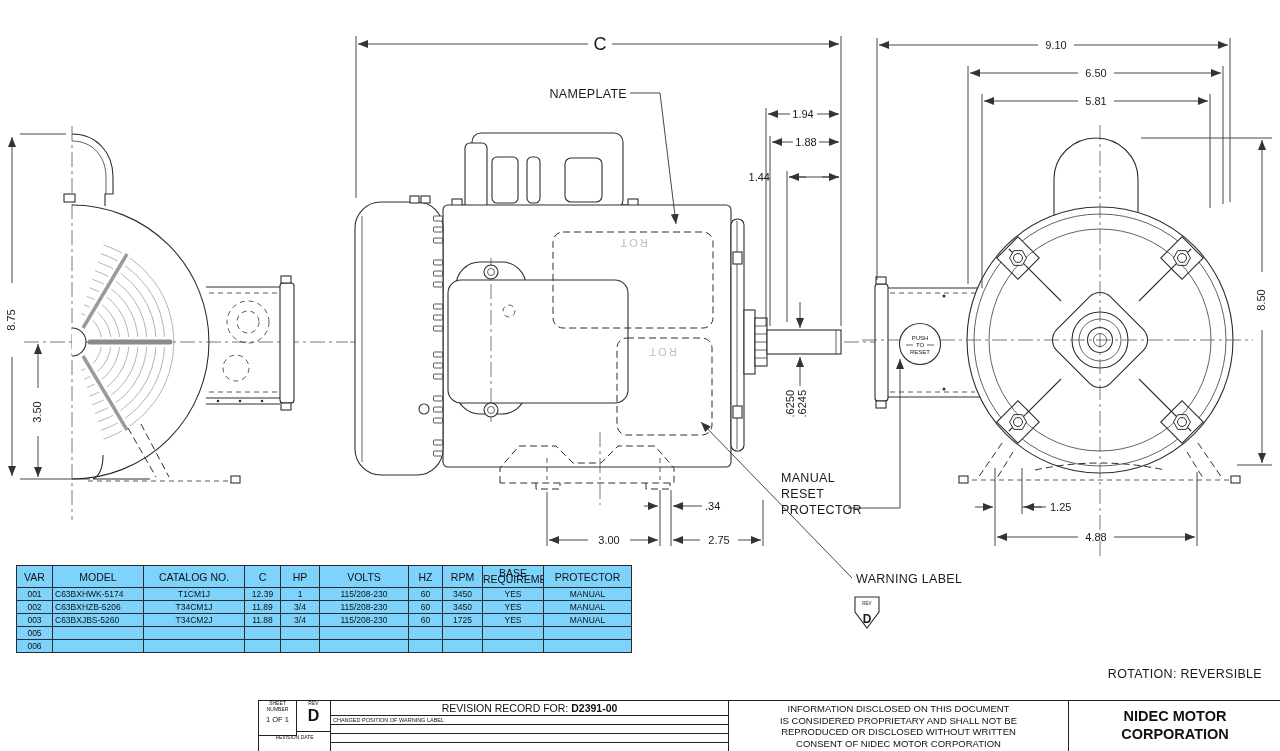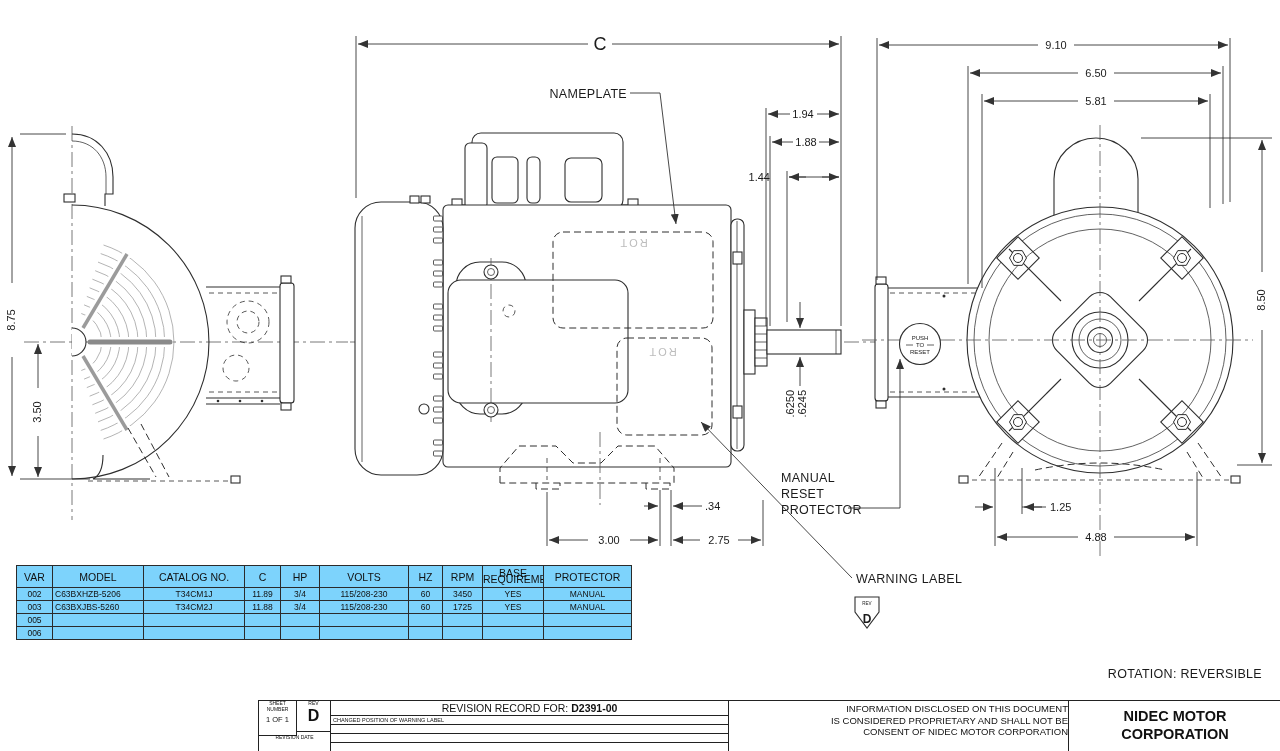--- a/index.html
+++ b/index.html
@@ -26,21 +26,21 @@
   #spec-table tr.hd td{font-size:10.5px;height:21px;}
   #spec-table td.model{text-align:left;padding-left:2px;}
   #spec-table td.basehd{font-size:5px;line-height:5.5px;margin-top:44px;}
   
   #tblock{position:absolute;left:258px;top:700px;width:1022px;height:51px;border:1.4px solid #222;border-bottom:none;background:#fff;color:#111;}
   #tblock .cell{position:absolute;box-sizing:border-box;}
   .tb-sheet{left:0;top:0;width:38px;height:35px;border-right:1px solid #222;border-bottom:1px solid #222;text-align:center;}
   .tb-rev{left:38px;top:0;width:34px;height:31px;border-right:1px solid #222;border-bottom:1px solid #222;text-align:center;}
   .tb-date{left:0;top:31px;width:72px;height:20px;border-right:1px solid #222;text-align:center;padding-top:3px;}
   .tb-record{left:72px;top:0;width:398px;height:51px;border-right:1px solid #222;}
-  .tb-prop{left:470px;top:0;width:340px;height:51px;border-right:1px solid #222;text-align:right;padding-top:2px;}
+  .tb-prop{left:470px;top:0;width:340px;height:51px;border-right:1px solid #222;text-align:center;padding-top:2px;}
   .tb-co{left:810px;top:0;width:212px;height:51px;text-align:center;padding-top:6px;}
   .microlbl{font-size:5px;line-height:5.5px;display:block;}
   .tb-sheet .val{font-size:7.5px;margin-top:3px;display:block;}
   .tb-rev .val{font-size:16px;font-weight:bold;display:block;margin-top:0px;}
   .tb-record .rechead{height:14px;border-bottom:1px solid #222;text-align:center;font-size:10.5px;line-height:14px;}
   .tb-record .recrow{height:8px;border-bottom:1px solid #222;font-size:5.5px;line-height:8px;padding-left:2px;overflow:hidden;}
   .tb-prop .pline{font-size:9.5px;line-height:11.5px;display:block;}
   .tb-co .cline{font-size:14.5px;font-weight:bold;line-height:18px;display:block;}
 </style>
 </head>
@@ -418,20 +418,32 @@
     <td>VOLTS</td>
     <td>HZ</td>
     <td>RPM</td>
     <td class="basehd">
       <span>BASE</span><br>
       <span>REQUIREMENT</span>
     </td>
     <td>PROTECTOR</td>
   </tr>
   <tr>
+    <td>001</td>
+          <td class="model">C63BXHWK-5174</td>
+    <td>T1CM1J</td>
+          <td>12.39</td>
+    <td>1</td>
+          <td>115/208-230</td>
+    <td>60</td>
+          <td>3450</td>
+    <td>YES</td>
+          <td>MANUAL</td>
+  </tr>
+  <tr>
     <td>002</td>
           <td class="model">C63BXHZB-5206</td>
     <td>T34CM1J</td>
           <td>11.89</td>
     <td>3/4</td>
           <td>115/208-230</td>
     <td>60</td>
           <td>3450</td>
     <td>YES</td>
           <td>MANUAL</td>
@@ -494,20 +506,21 @@
       <b>D2391-00</b>
     </div>
     <div class="recrow">CHANGED POSITION OF WARNING LABEL</div>
     <div class="recrow"></div>
     <div class="recrow"></div>
     <div class="recrow"></div>
   </div>
   <div class="cell tb-prop">
     <span class="pline">INFORMATION DISCLOSED ON THIS DOCUMENT</span>
     <span class="pline">IS CONSIDERED PROPRIETARY AND SHALL NOT BE</span>
+    <span class="pline">REPRODUCED OR DISCLOSED WITHOUT WRITTEN</span>
     <span class="pline">CONSENT OF NIDEC MOTOR CORPORATION</span>
   </div>
   <div class="cell tb-co">
     <span class="cline">NIDEC MOTOR</span>
     <span class="cline">CORPORATION</span>
   </div>
 </div>
 
 </div>
 

